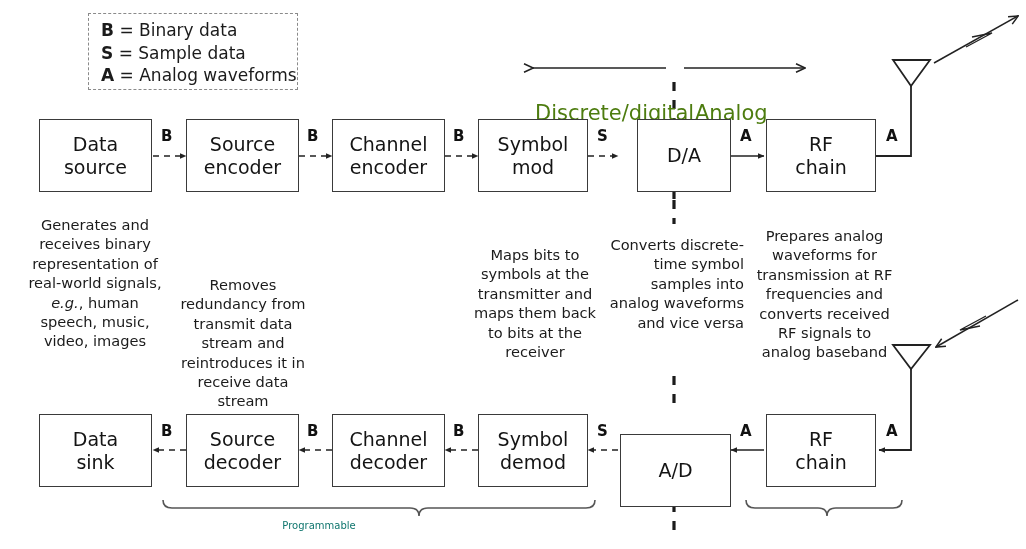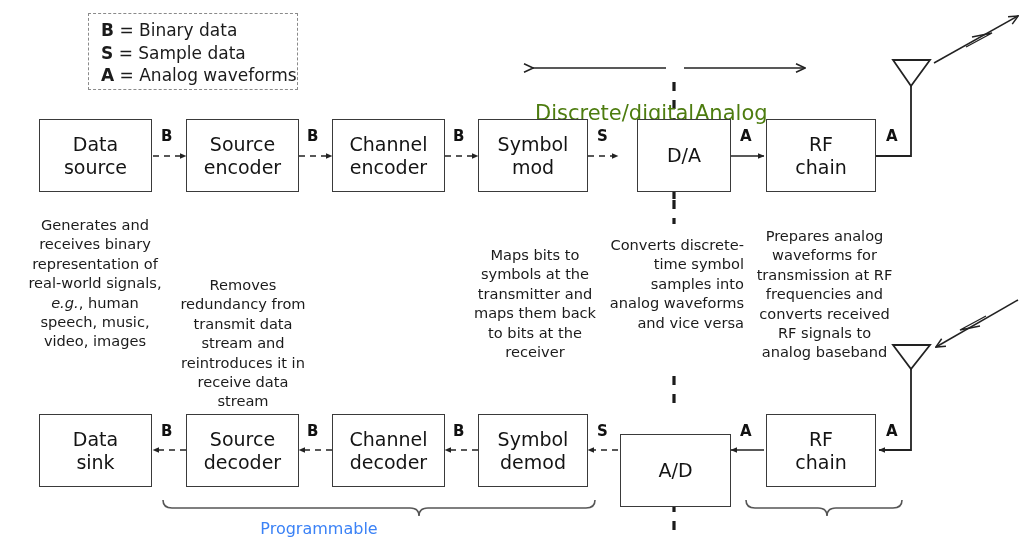--- a/index.html
+++ b/index.html
@@ -74,22 +74,22 @@
     position: absolute;
     font-size: 21px;
     color: #4d7c0f;
     line-height: 1;
     white-space: nowrap;
     margin-top: 28px;
   }
   
   .brace-label {
     position: absolute;
-    font-size: 16px;
-    color: #3b82f6;
+    font-size: 10px;
+    color: #0f766e;
     line-height: 1;
     white-space: nowrap;
     text-align: center;
   }
 </style>
 </head>
 <body>
 
 <div id="stage">
 

